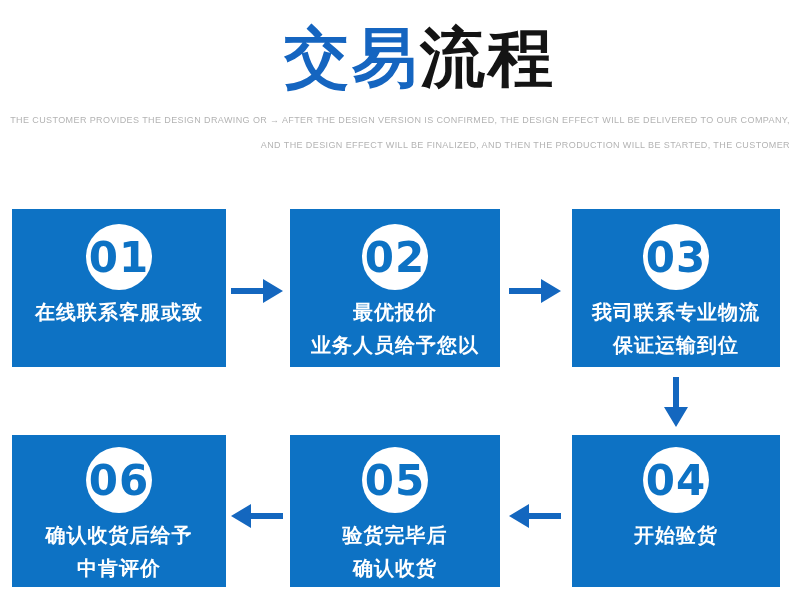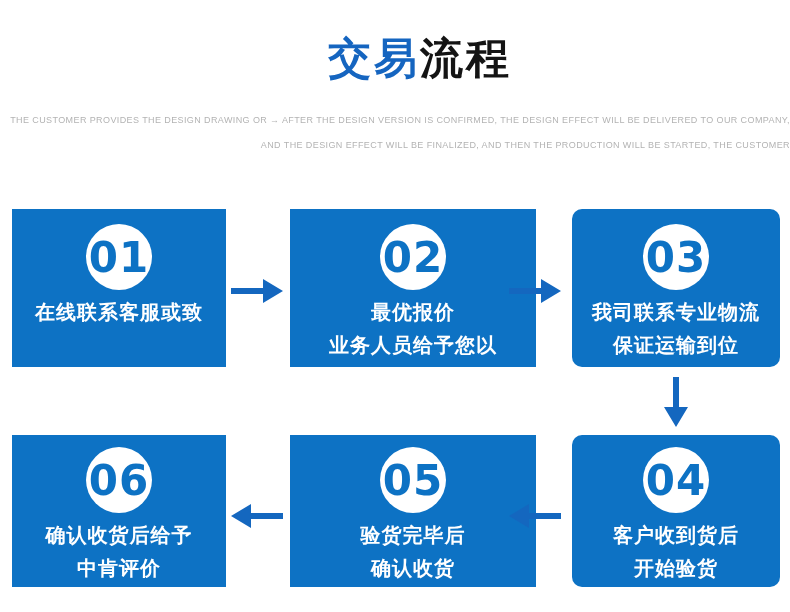--- a/index.html
+++ b/index.html
@@ -4,21 +4,21 @@
 <style>
   html,body { margin:0; padding:0; background:#ffffff; }
   .page {
     position:relative; width:790px; height:612px; background:#ffffff;
     overflow:hidden; font-family:"Liberation Sans", sans-serif;
   }
 
   
   .title {
     position:absolute; top:12px; left:50px; width:740px;
-    text-align:center; font-size:43px; font-weight:bold;
+    text-align:center; font-size:65px; font-weight:bold;
     letter-spacing:3px; line-height:92px; white-space:nowrap;
   }
   .title .hl  { color:var(--title-blue); }
   .title .rest{ color:var(--title-dark); }
 
   
   .sub {
     position:absolute; left:0; width:790px; text-align:right;
     color:var(--subtitle-gray); font-size:9px; letter-spacing:0.4px;
     line-height:12px;
@@ -28,22 +28,22 @@
   .sub.l3 { top:164px; }
 
   
   .step {
     position:absolute; background:var(--box-blue); color:#ffffff;
     text-align:center;
   }
   .r1 { top:209px; height:158px; }
   .r2 { top:435px; height:152px; }
   .pos-a { left:12px;  width:214px; }
-  .pos-b { left:290px; width:246px; }
-  .pos-c { left:572px; width:208px;border-radius:10px; }
+  .pos-b { left:290px; width:210px; }
+  .pos-c { left:572px; width:208px; }
 
   .circle {
     width:66px; height:66px; border-radius:50%; background:#ffffff;
     margin:15px auto 6px auto; display:flex; align-items:center; justify-content:center;
   }
   .r2 .circle { margin-top:12px; }
   .num {
     color:var(--box-blue); font-size:42px; font-weight:bold;
     font-family:"DejaVu Sans","Liberation Sans",sans-serif; letter-spacing:1px;
   }
@@ -109,21 +109,20 @@
       <span class="num">05</span>
     </div>
     <div class="line">验货完毕后</div>
     <div class="line">确认收货</div>
   </div>
 
   <div class="step r2 pos-c">
     <div class="circle">
       <span class="num">04</span>
     </div>
-    <div class="line">客户收到货后</div>
     <div class="line">开始验货</div>
   </div>
 
   <span class="arrow ar1">
     <svg width="52" height="28" viewBox="0 0 52 28">
         <path d="M0 11 H32 V2 L52 14 L32 26 V17 H0 Z"></path>
       </svg>
   </span>
   <span class="arrow ar2">
     <svg width="52" height="28" viewBox="0 0 52 28">

